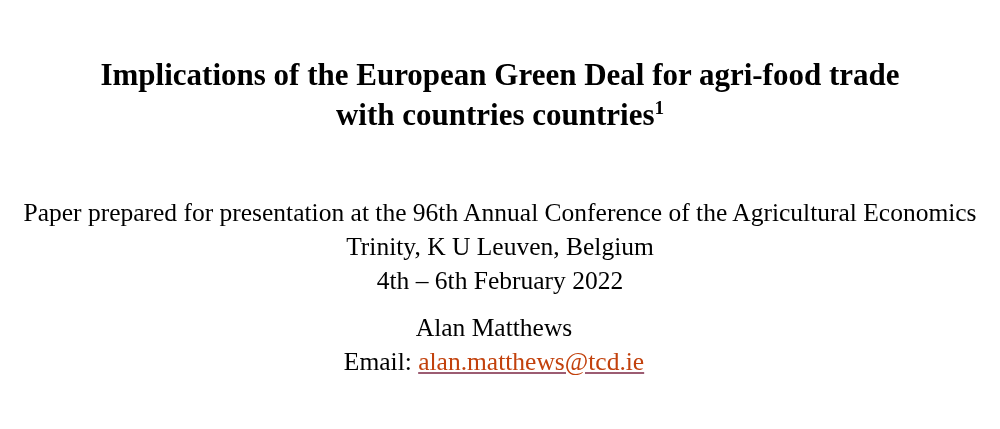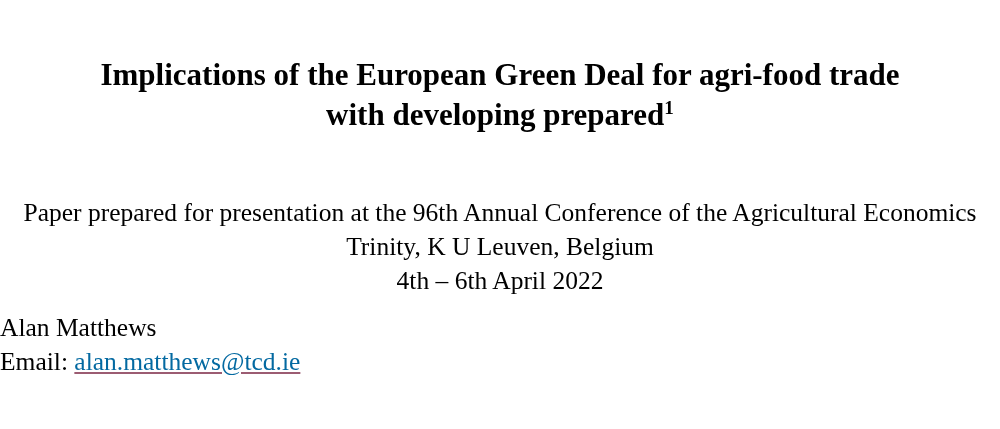--- a/index.html
+++ b/index.html
@@ -51,52 +51,53 @@
     padding: 0 12px;
   }
   .conference .ln {
     display: block;
   }
   .authorblock {
     position: absolute;
     top: 311px;
     left: 0;
     right: 12px;
+    text-align: center;
     font-size: 25.5px;
     line-height: 1.33;
   }
   .authorblock .ln {
     display: block;
   }
   .email-label {
     display: inline;
     font-family: Liberation Serif, serif;
   }
   a.email-link {
-    color: #0369a1;
+    color: #c2410c;
     text-decoration: underline;
     text-decoration-color: #9c5c72;
   }
 </style>
 </head>
 <body>
 
 <div class="page">
 
   <h1 class="title">
     <span class="line1">Implications of the European Green Deal  for agri-food trade</span>
     <span class="line2">
-      <span>with developing prepared</span><sup class="fn">1</sup>
+      <span>with countries countries</span><sup class="fn">1</sup>
     </span>
   </h1>
 
   <div class="conference">
     <span class="ln">Paper prepared for presentation at the 96th Annual Conference of the Agricultural Economics</span>
     <span class="ln">Trinity, K U Leuven, Belgium</span>
-    <span class="ln">4th – 6th April 2022</span>
+    <span class="ln">4th – 6th February 2022</span>
   </div>
 
   <div class="authorblock">
     <span class="ln">Alan Matthews</span>
     <span class="ln">
       <span class="email-label">Email: </span><a class="email-link" href="#">alan.matthews@tcd.ie</a>
     </span>
   </div>
 
 </div>

